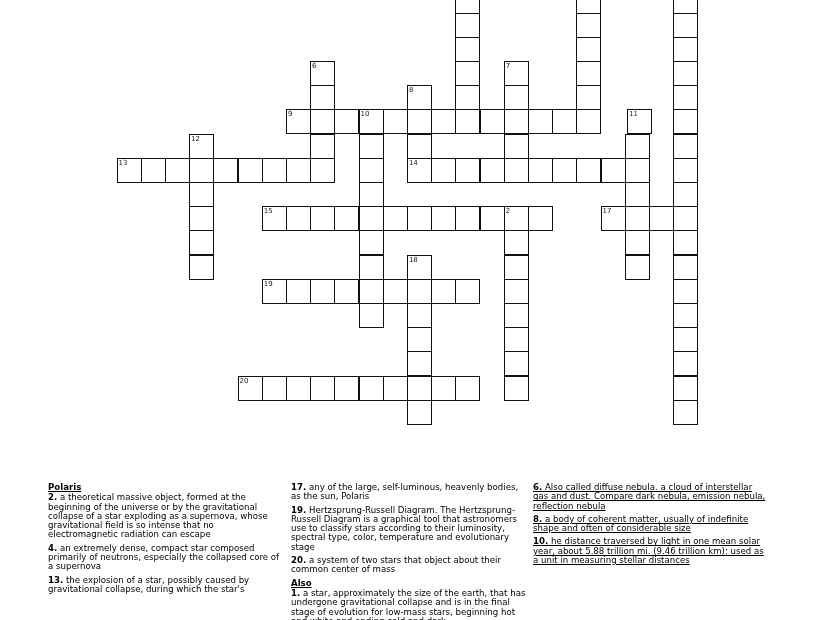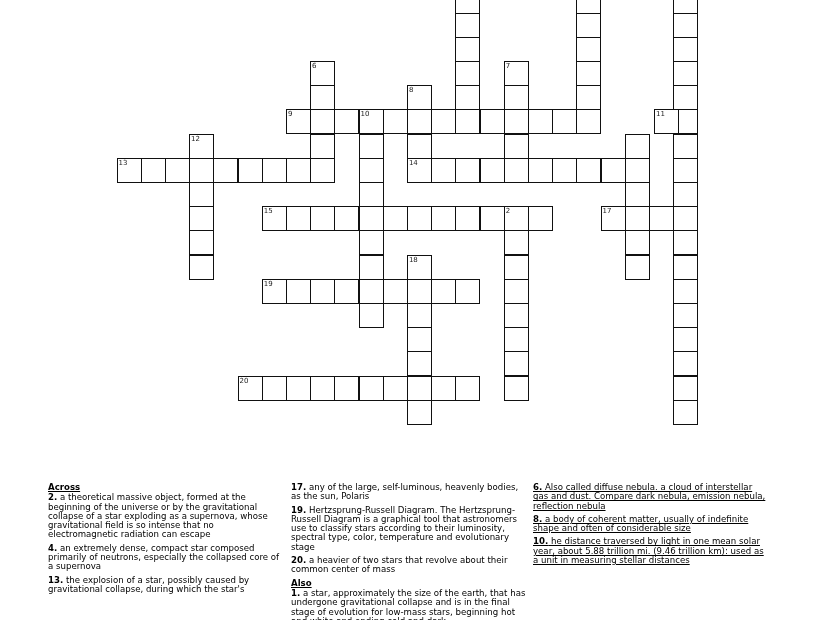--- a/index.html
+++ b/index.html
@@ -84,21 +84,21 @@
     <div class="cell" style="left: 527.9px; top: 109.3px;"></div>
     <div class="cell" style="left: 552.1px; top: 109.3px;"></div>
     <div class="cell" style="left: 358.5px; top: 133.5px;"></div>
     <div class="cell" style="left: 358.5px; top: 157.7px;"></div>
     <div class="cell" style="left: 358.5px; top: 181.9px;"></div>
     <div class="cell" style="left: 358.5px; top: 206.1px;"></div>
     <div class="cell" style="left: 358.5px; top: 230.3px;"></div>
     <div class="cell" style="left: 358.5px; top: 254.5px;"></div>
     <div class="cell" style="left: 358.5px; top: 278.7px;"></div>
     <div class="cell" style="left: 358.5px; top: 302.9px;"></div>
-    <div class="cell" style="left: 654px; top: 109.3px;">
+    <div class="cell" style="left: 627px; top: 109.3px;">
       <span class="num">11</span>
     </div>
     <div class="cell" style="left: 624.7px; top: 133.5px;"></div>
     <div class="cell" style="left: 624.7px; top: 157.7px;"></div>
     <div class="cell" style="left: 624.7px; top: 181.9px;"></div>
     <div class="cell" style="left: 624.7px; top: 206.1px;"></div>
     <div class="cell" style="left: 624.7px; top: 230.3px;"></div>
     <div class="cell" style="left: 624.7px; top: 254.5px;"></div>
     <div class="cell" style="left: 189.1px; top: 133.5px;">
       <span class="num">12</span>
@@ -175,30 +175,30 @@
     <div class="cell" style="left: 285.9px; top: 375.5px;"></div>
     <div class="cell" style="left: 310.1px; top: 375.5px;"></div>
     <div class="cell" style="left: 334.3px; top: 375.5px;"></div>
     <div class="cell" style="left: 358.5px; top: 375.5px;"></div>
     <div class="cell" style="left: 382.7px; top: 375.5px;"></div>
     <div class="cell" style="left: 431.1px; top: 375.5px;"></div>
     <div class="cell" style="left: 455.3px; top: 375.5px;"></div>
   </div>
 
 <div class="clue-col c1">
-  <span class="hdr">Across</span>
+  <span class="hdr">Polaris</span>
   <div class="clue"><span class="n">2.</span><span> a theoretical massive object, formed at the beginning of the universe or by the gravitational collapse of a star exploding as a supernova, whose gravitational field is so intense that no electromagnetic radiation can escape</span></div>
   <div class="clue"><span class="n">4.</span><span> an extremely dense, compact star composed primarily of neutrons, especially the collapsed core of a supernova</span></div>
   <div class="clue"><span class="n">13.</span><span> the explosion of a star, possibly caused by gravitational collapse, during which the star's</span></div>
 </div>
 
 <div class="clue-col c2">
   <div class="clue"><span class="n">17.</span><span> any of the large, self-luminous, heavenly bodies, as the sun, Polaris</span></div>
   <div class="clue"><span class="n">19.</span><span> Hertzsprung-Russell Diagram. The Hertzsprung-Russell Diagram is a graphical tool that astronomers use to classify stars according to their luminosity, spectral type, color, temperature and evolutionary stage</span></div>
-  <div class="clue"><span class="n">20.</span><span> a heavier of two stars that revolve about their common center of mass</span></div>
+  <div class="clue"><span class="n">20.</span><span> a system of two stars that object about their common center of mass</span></div>
   <span class="hdr">Also</span>
   <div class="clue"><span class="n">1.</span><span> a star, approximately the size of the earth, that has undergone gravitational collapse and is in the final stage of evolution for low-mass stars, beginning hot and white and ending cold and dark</span></div>
 </div>
 
 <div class="clue-col c3">
   <div class="clue"><span class="n">6.</span><span> Also called diffuse nebula. a cloud of interstellar gas and dust. Compare dark nebula, emission nebula, reflection nebula</span></div>
   <div class="clue"><span class="n">8.</span><span> a body of coherent matter, usually of indefinite shape and often of considerable size</span></div>
   <div class="clue"><span class="n">10.</span><span> he distance traversed by light in one mean solar year, about 5.88 trillion mi. (9.46 trillion km): used as a unit in measuring stellar distances</span></div>
 </div>
 

